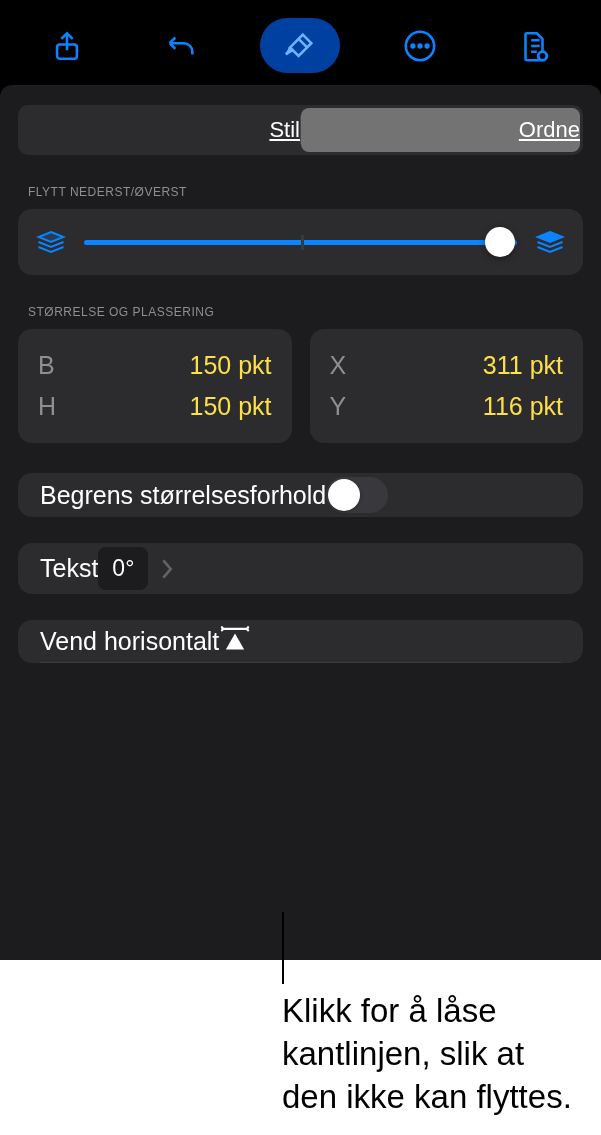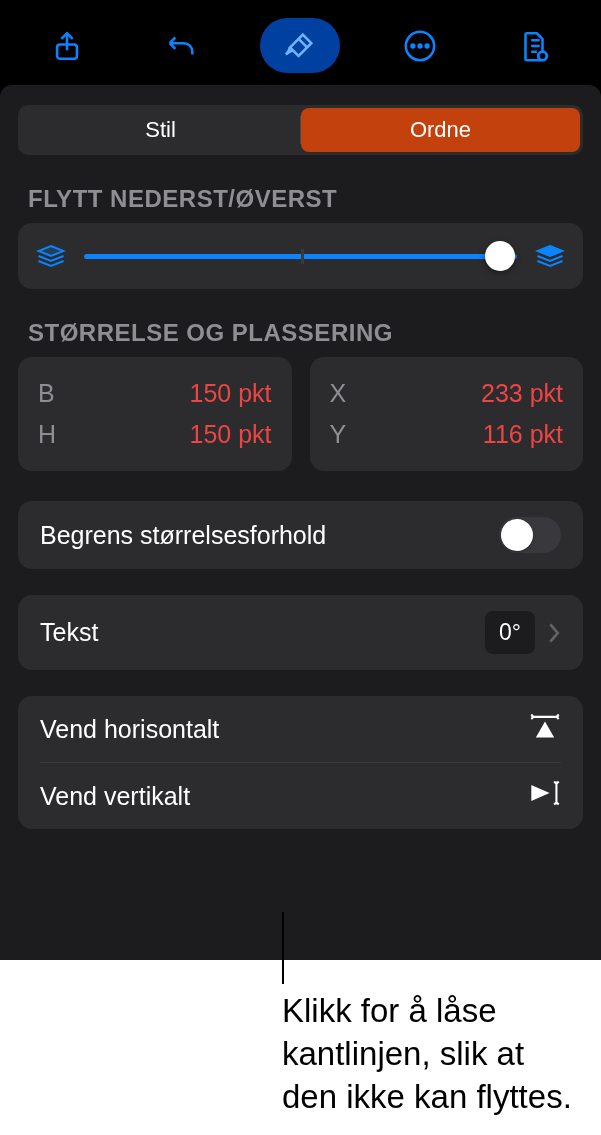--- a/index.html
+++ b/index.html
@@ -44,42 +44,42 @@
   }
   .seg-control {
     display: flex;
     background: #2c2c2e;
     border-radius: 10px;
     padding: 3px;
     margin-bottom: 30px;
   }
   .seg-item {
     flex: 1;
-    text-align: center;
+    text-align: right;
     padding: 9px 0;
     font-size: 22px;
     color: #fff;
     border-radius: 8px;
     position: relative;
+    text-decoration: underline;
   }
   .seg-item.active {
-    background: #c2410c;
+    background: #737373;
   }
   .seg-divider {
     width: 1px;
     background: #48484a;
     margin: 8px 0;
   }
   .section-label {
-    font-size: 24px;
+    font-size: 12px;
     color: #8e8e93;
     letter-spacing: 0.5px;
     margin: 0 0 10px 10px;
     text-transform: uppercase;
-    font-weight: bold;
   }
   .panel {
     background: #2c2c2e;
     border-radius: 14px;
     padding: 18px;
     margin-bottom: 30px;
   }
   .layer-row {
     display: flex;
     align-items: center;
@@ -130,31 +130,31 @@
     padding: 16px 20px;
   }
   .size-row {
     display: flex;
     justify-content: space-between;
     align-items: center;
     font-size: 25px;
     padding: 6px 0;
   }
   .size-key { color: #8e8e93; width: 30px; }
-  .size-val { color: #ef4444; }
+  .size-val { color: #fde047; }
   .row-panel {
     background: #2c2c2e;
     border-radius: 14px;
     margin-bottom: 26px;
   }
   .row-item {
     display: flex;
-    justify-content: space-between;
-    align-items: center;
-    padding: 16px 22px;
+    justify-content: flex-start;
+    align-items: center;
+    padding: 4px 22px;
     font-size: 25px;
   }
   .row-sep {
     height:1px; background:#3a3a3c; margin:0 22px;
   }
   .toggle {
     width: 62px;
     height: 36px;
     background: #39393d;
     border-radius: 18px;
@@ -294,21 +294,21 @@
         <span class="size-val">150 pkt</span>
       </div>
       <div class="size-row">
         <span class="size-key">H</span>
         <span class="size-val">150 pkt</span>
       </div>
     </div>
     <div class="size-box">
       <div class="size-row">
         <span class="size-key">X</span>
-        <span class="size-val">233 pkt</span>
+        <span class="size-val">311 pkt</span>
       </div>
       <div class="size-row">
         <span class="size-key">Y</span>
         <span class="size-val">116 pkt</span>
       </div>
     </div>
   </div>
 
   <div class="row-panel">
     <div class="row-item">
@@ -337,29 +337,20 @@
     <div class="row-item">
       <span>Vend horisontalt</span>
       <span class="flip-icon">
         <svg viewBox="0 0 28 24" fill="currentColor">
           <path d="M2 4h24M4 4l-2-2M4 4l-2 2M24 4l2-2M24 4l2 2" stroke="currentColor" stroke-width="1.8" fill="none"></path>
           <path d="M6 22L14 8l8 14z"></path>
         </svg>
       </span>
     </div>
     <div class="row-sep"></div>
-    <div class="row-item">
-      <span>Vend vertikalt</span>
-      <span class="flip-icon">
-        <svg viewBox="0 0 28 24" fill="currentColor">
-          <path d="M24 2v20M24 4l-2-2M24 4l2-2M24 20l-2 2M24 20l2 2" stroke="currentColor" stroke-width="1.8" fill="none"></path>
-          <path d="M2 19L18 12 2 5z"></path>
-        </svg>
-      </span>
-    </div>
   </div>
 
 
 </div>
 
 <div class="callout-area">
   <div class="callout-line"></div>
   <div class="callout-text">Klikk for å låse kantlinjen, slik at den ikke kan flyttes.</div>
 </div>
 

